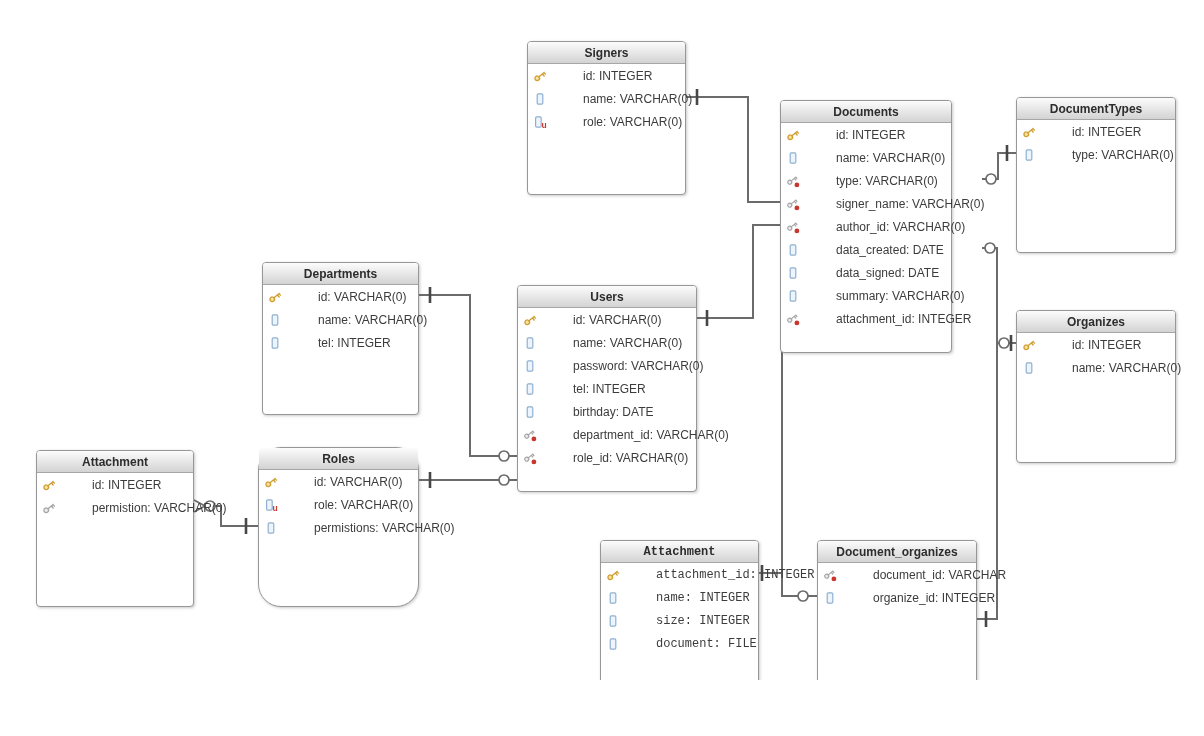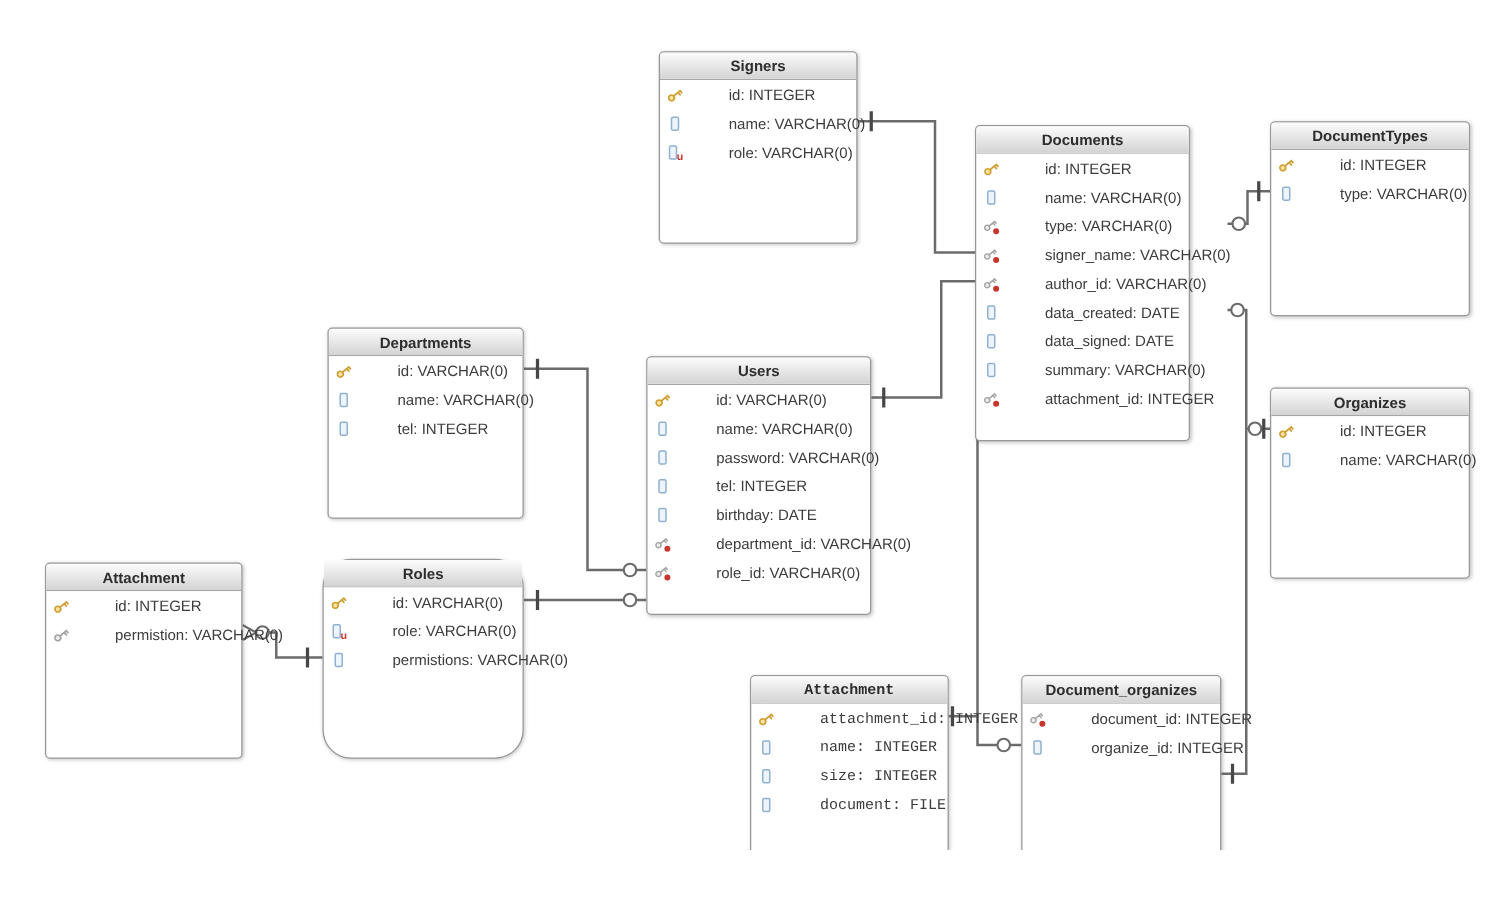--- a/index.html
+++ b/index.html
@@ -464,21 +464,21 @@
           <svg width="14" height="14" viewBox="0 0 14 14">
             <g transform="scale(0.88)">
               <g transform="rotate(-40 7 7)">
                 <circle cx="3.4" cy="7" r="2.3" fill="#ededed" stroke="#a3a3a3" stroke-width="1.3"></circle>
                 <path d="M5.7 7 H12.4 M10.2 7 V9.6 M12.3 7 V9" fill="none" stroke="#a3a3a3" stroke-width="1.4" stroke-linecap="round"></path>
               </g>
             </g>
             <circle cx="10.9" cy="10.9" r="2.4" fill="#c8362e"></circle>
           </svg>
         </span>
-        <span class="field-label">document_id: INTEGER</span>
+        <span class="field-label">document_id: VARCHAR</span>
       </div>
       <div class="field-row">
         <span class="icon">
           <svg width="14" height="14" viewBox="0 0 14 14">
             <rect x="4.2" y="1.8" width="5.6" height="10.4" rx="1.2" fill="#edf4fb" stroke="#8fb0d1" stroke-width="1.2"></rect>
           </svg>
         </span>
         <span class="field-label">organize_id: INTEGER</span>
       </div>
     </div>

